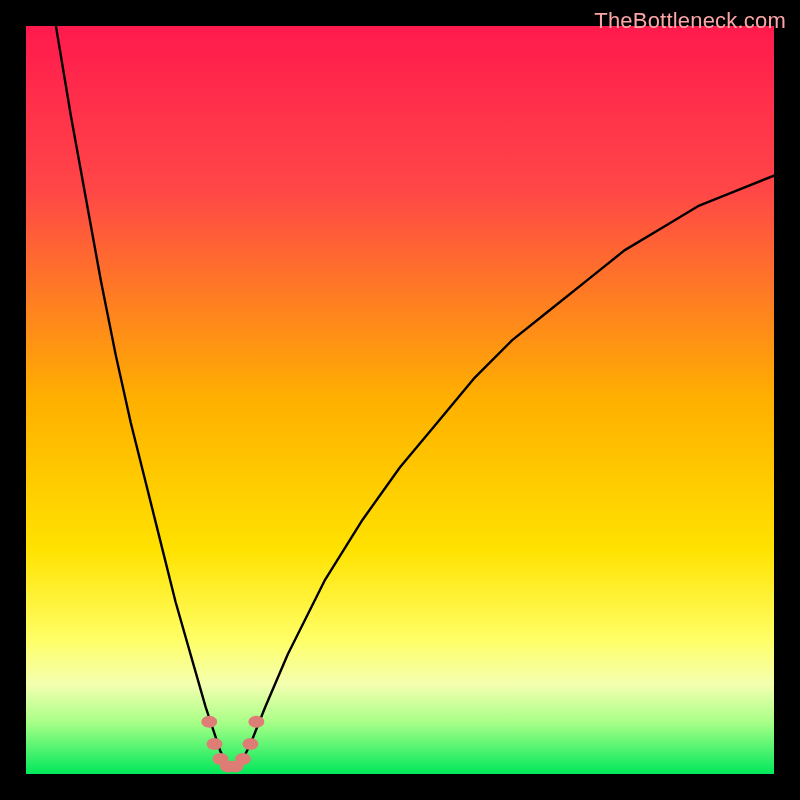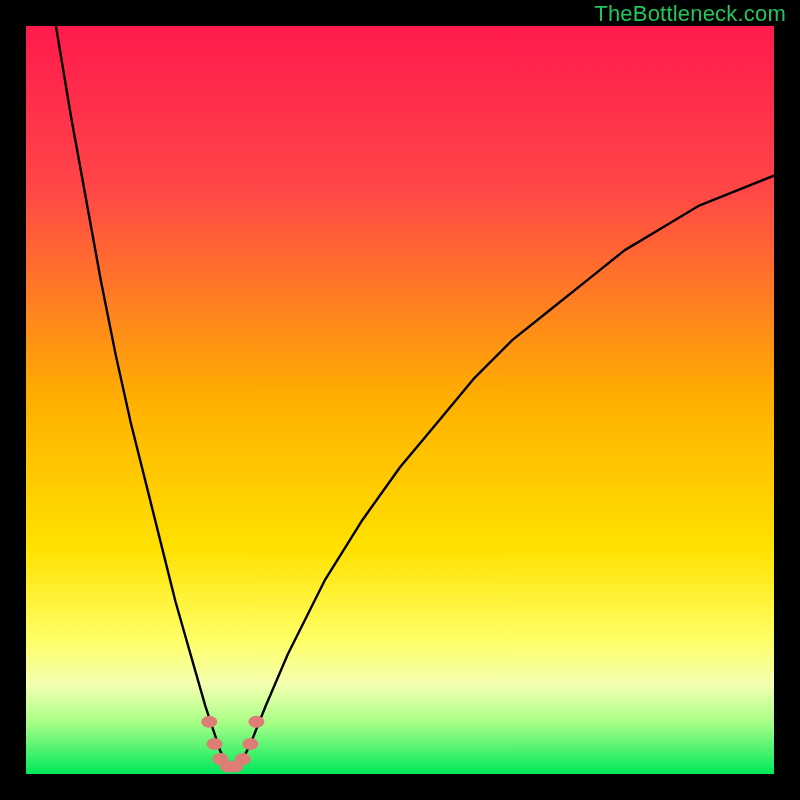--- a/index.html
+++ b/index.html
@@ -4,23 +4,23 @@
 <style>
   * { margin: 0; padding: 0; box-sizing: border-box; }
   html, body { width: 800px; height: 800px; overflow: hidden; }
   body {
     background: #000;
     font-family: Arial, Helvetica, sans-serif;
     position: relative;
   }
   .watermark {
     position: absolute;
-    top: 1px;
+    top: 8px;
     right: 14px;
-    color: #22c55e;
+    color: #fca5a5;
     font-size: 22px;
     font-weight: 500;
     z-index: 10;
     letter-spacing: 0.2px;
   }
   .plot-frame {
     position: absolute;
     left: 26px;
     top: 26px;
     width: 748px;

